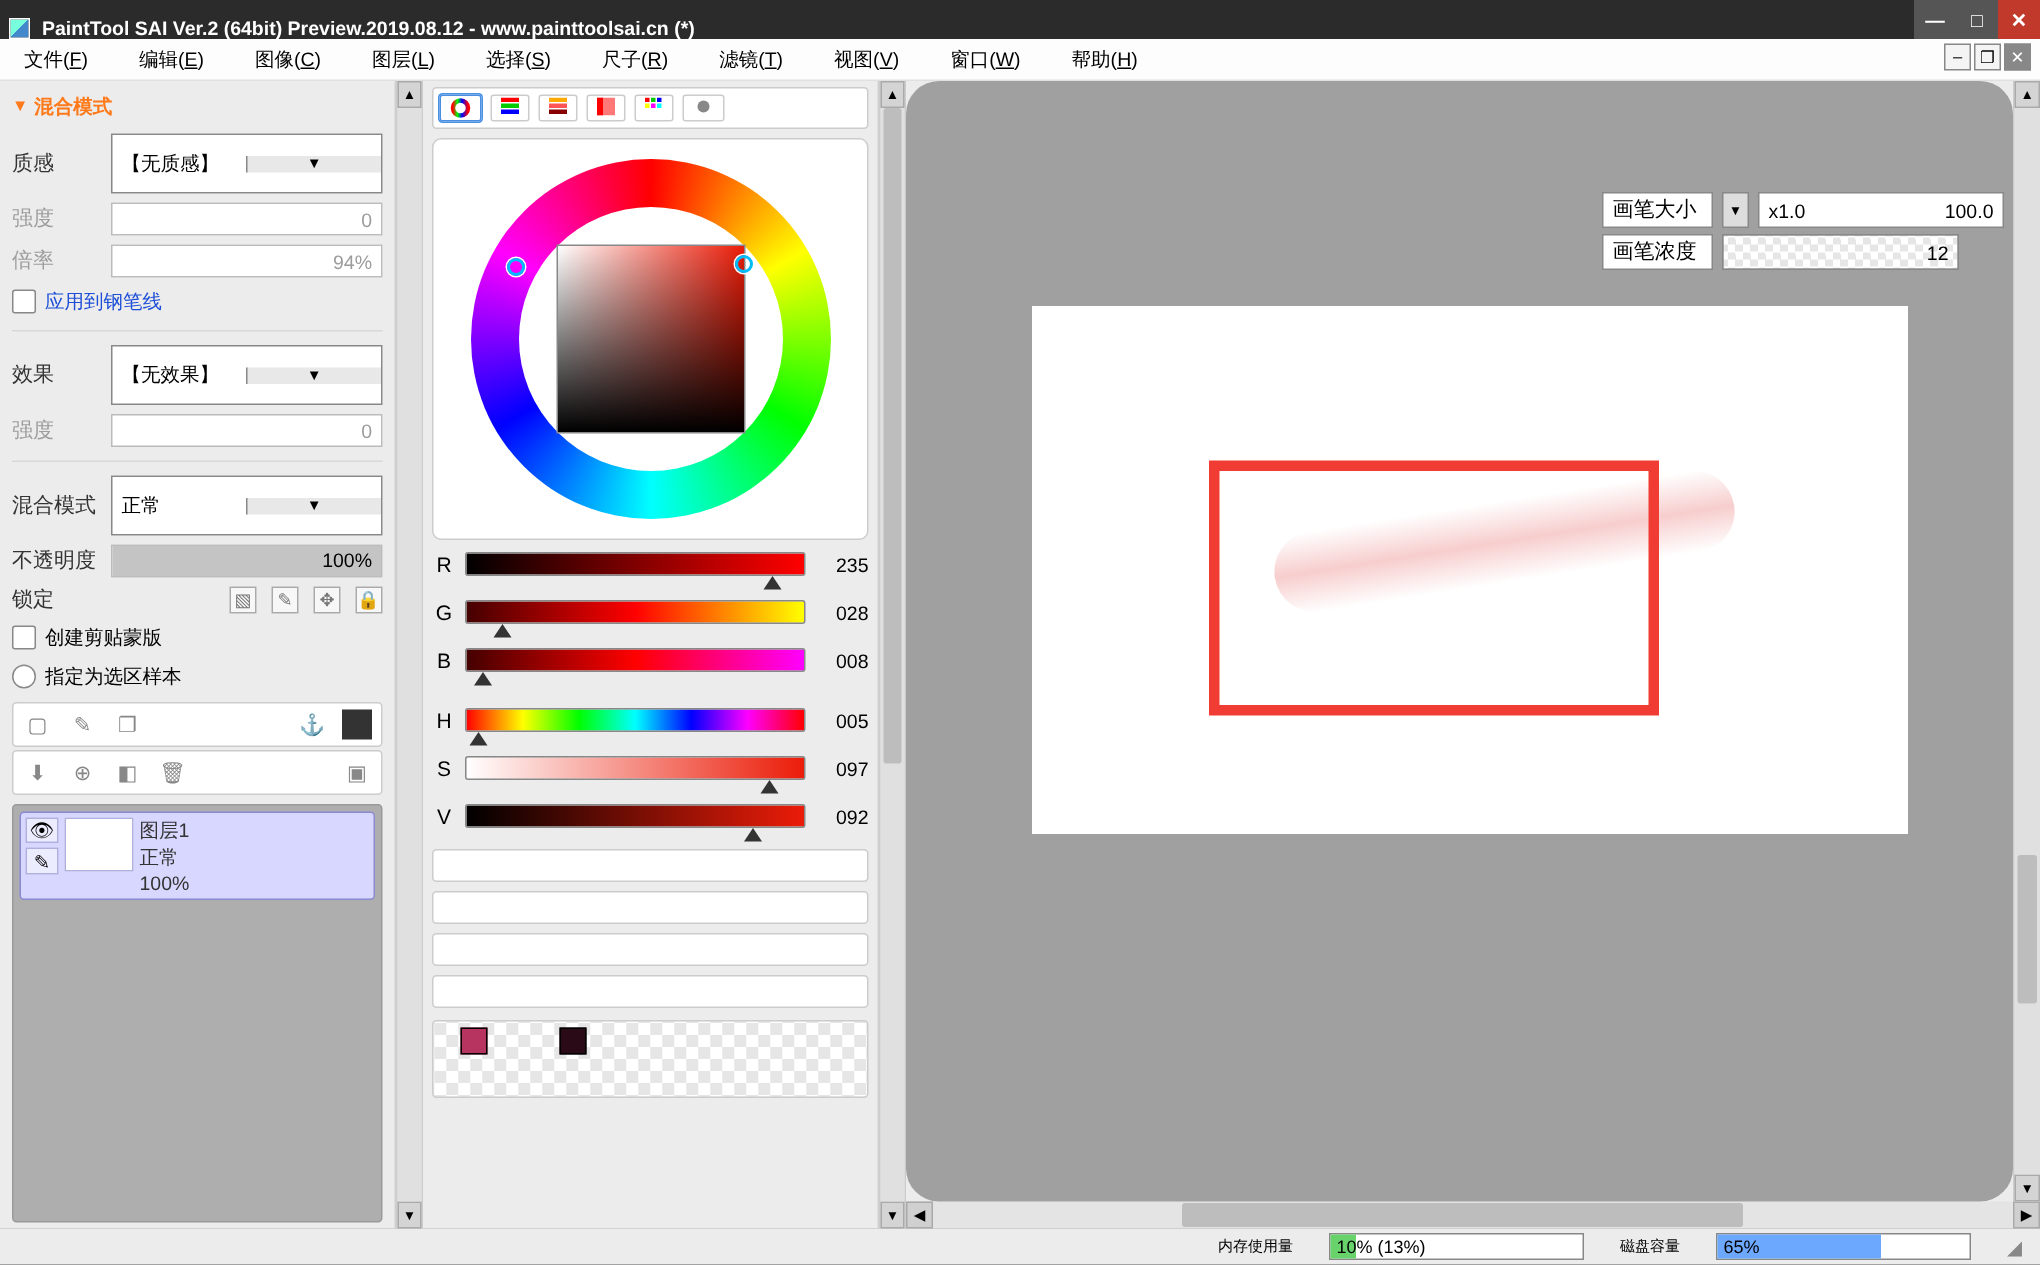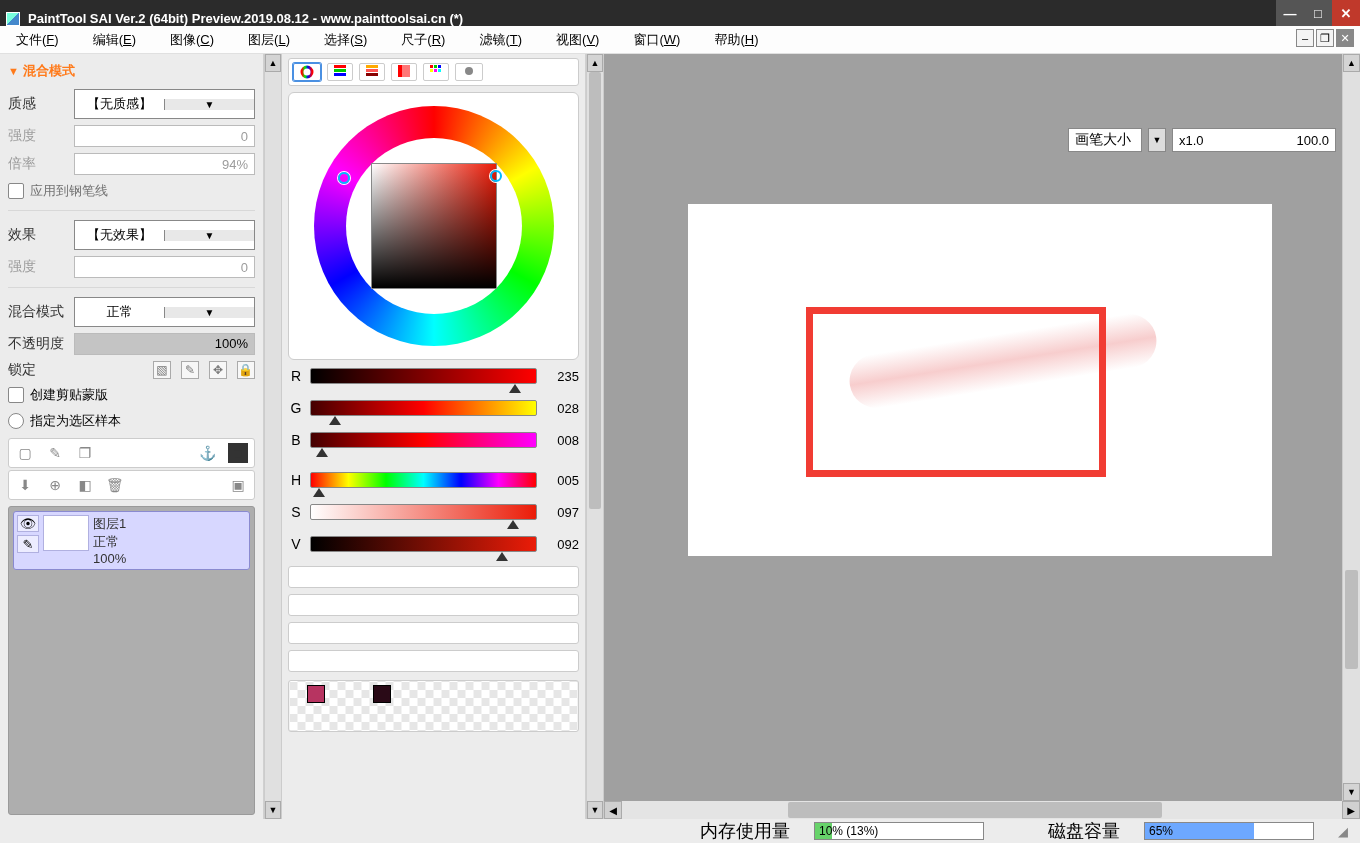--- a/index.html
+++ b/index.html
@@ -17,21 +17,21 @@
 .mini-btn { width:18px; height:18px; border:1px solid #888; background:#f4f4f4; display:inline-flex; align-items:center; justify-content:center; font-size:11px;}
 .mini-btn.close { background:#888; color:#fff;}
 .app { display:flex; height: calc(100% - 26px - 28px - 24px); background:#ececec; }
 .panel-left { width: 264px; background:#ececec; border-right:1px solid #d0d0d0; padding:4px 8px; display:flex; flex-direction:column; }
 .section-title { color:#ff7a1a; font-weight:bold; font-size:14px; display:flex; align-items:center; margin:4px 0 6px; }
 .tri { color:#ff7a1a; margin-right:4px; font-size:11px;}
 .row { display:flex; align-items:center; margin:3px 0; gap:6px;}
 .row label { width:60px; color:#333; font-size:14px;}
 .row.disabled label { color:#9c9c9c; }
 .row.disabled .valbox { color:#9c9c9c;}
-.combo { flex:1; display:flex; border:1px solid #888; background:#fff; height:30px; align-items:center;text-align:center;}
+.combo { flex:1; display:flex; border:1px solid #888; background:#fff; height:40px; align-items:center;}
 .combo span { flex:1; padding:0 6px; font-size:13px;}
 .combo .dd { width:20px; background:#e8e8e8; border-left:1px solid #888; display:flex; align-items:center; justify-content:center; font-size:10px;}
 .valbox { flex:1; border:1px solid #bbb; background:#fff; height:22px; display:flex; align-items:center; justify-content:flex-end; padding:0 6px; font-size:13px;}
 .slidebox { flex:1; border:1px solid #bbb; background:#fff; height:22px; position:relative; padding:0; }
 .slidebox .fill { position:absolute; left:0; top:0; height:100%; background:#d0d0d0; }
 .slidebox .txt { position:absolute; right:6px; top:2px; font-size:13px;}
 hr.sep { border:none; border-top:1px solid #d8d8d8; margin:6px 0;}
 .checkrow { display:flex; align-items:center; gap:6px; margin:4px 0; font-size:14px;}
 .chk { width:16px; height:16px; border:1px solid #888; background:#fff; border-radius:2px;}
 .rad { width:16px; height:16px; border:1px solid #888; border-radius:50%; background:#fff;}
@@ -68,41 +68,41 @@
 .sl.g{ background:linear-gradient(to right,#400,#f00,#ff0);}
 .sl.b{ background:linear-gradient(to right,#400,#f00,#f0f);}
 .sl.h{ background:linear-gradient(to right,red,yellow,lime,cyan,blue,magenta,red);}
 .sl.s{ background:linear-gradient(to right,#fff,#eb1c08);}
 .sl.v{ background:linear-gradient(to right,#000,#eb1c08);}
 .blankrows { margin-top:14px; display:flex; flex-direction:column; gap:6px;}
 .blankrows div { height:22px; background:#fff; border:1px solid #ccc; border-radius:3px;}
 .swatches { margin-top:8px; height:52px; border:1px solid #ccc; background:repeating-conic-gradient(#e6e6e6 0 25%, #fff 0 50%) 50% / 16px 16px; border-radius:3px; position:relative;}
 .sw { position:absolute; width:18px; height:18px; border:1px solid #000;}
 .canvas-col { flex:1; display:flex; flex-direction:column; }
-.canvas-area { flex:1; background:#a0a0a0; position:relative; overflow:hidden;}
+.canvas-area { flex:1; background:#a0a0a0; position:relative; overflow:hidden;border-radius:22px;}
 .doc { position:absolute; left:84px; top:150px; width:584px; height:352px; background:#fff; }
 .red-rect { position:absolute; left:118px; top:103px; width:300px; height:170px; border:7px solid #f13c33; box-sizing:border-box;}
 .pink-stroke { position:absolute; left:160px; top:130px; width:310px; height:54px; background:linear-gradient(to bottom, rgba(244,160,160,0) 0%, rgba(244,184,184,0.7) 50%, rgba(244,160,160,0) 100%); transform:rotate(-9deg); border-radius:28px;}
 .overlay { position:absolute; right:6px; top:74px; width:268px; }
 .ov-row { display:flex; align-items:center; gap:6px; margin-bottom:4px; background:rgba(160,160,160,0.0); }
 .ov-label { background:#fff; border:1px solid #888; height:24px; display:flex; align-items:center; padding:0 6px; font-size:14px; width:74px;}
 .ov-dd { width:18px; height:24px; background:#ddd; border:1px solid #888; display:flex; align-items:center; justify-content:center; font-size:9px;}
 .ov-val { flex:1; background:#fff; border:1px solid #888; height:24px; display:flex; align-items:center; padding:0 6px; font-size:14px;}
 .ov-val .r { margin-left:auto;}
 .ov-check { width:158px; height:24px; border:1px solid #888; background:repeating-conic-gradient(#e6e6e6 0 25%, #fff 0 50%) 50% / 10px 10px; display:flex; align-items:center; justify-content:flex-end; padding:0 6px;}
 .hscroll { height:18px; background:#e4e4e4; display:flex; align-items:center;}
 .hscroll .arrow { width:18px; height:18px; background:#d0d0d0; border:1px solid #aaa; display:flex; align-items:center; justify-content:center; font-size:10px;}
 .hscroll .track { flex:1; height:16px; background:#e4e4e4; position:relative;}
 .hscroll .thumb { position:absolute; left:23%; width:52%; height:100%; background:#bdbdbd; border-radius:2px;}
 .doctabs { height:28px; background:#e8e8e8; border-top:1px solid #ccc; display:flex; align-items:center; padding:0 8px; gap:8px;}
 .doctab { background:#fff; border:1px solid #c4c4c4; border-radius:3px; height:22px; display:flex; align-items:center; gap:8px; padding:0 10px; min-width:250px;}
 .doctab .pct { margin-left:auto; color:#666; font-size:12px;}
 .sb-ico { width:14px; height:14px; background:#4a8; border:1px solid #276;}
 .footer { height:24px; background:#ececec; display:flex; align-items:center; justify-content:flex-end; padding:0 12px; gap:24px;}
-.footer .lbl { font-size:18px;margin-left:40px;}
+.footer .lbl { font-size:10px;}
 .footer .bar { width:170px; height:18px; border:1px solid #888; background:#fff; position:relative;}
 .footer .bar .f { position:absolute; left:0; top:0; height:100%; background:#67d36a;}
 .footer .bar .t { position:absolute; left:4px; top:1px; font-size:12px;}
 .footer .bar.blue .f { background:#6da8ff;}
 .panel-scroll { width:18px; background:#e0e0e0; border-left:1px solid #ccc; border-right:1px solid #ccc; display:flex; flex-direction:column;}
 .sb-btn { height:18px; background:#d4d4d4; border:1px solid #aaa; display:flex; align-items:center; justify-content:center; font-size:9px;}
 .sb-track { flex:1; background:#e0e0e0; position:relative;}
 .sb-thumb { position:absolute; left:2px; right:2px; background:#bdbdbd; border-radius:2px;}
 .rightvscroll { width:18px; background:#e4e4e4; border-left:1px solid #ccc; display:flex; flex-direction:column;}
 .canvas-row { flex:1; display:flex; min-height:0;}
@@ -152,21 +152,21 @@
         </div>
     </div>
     <div class="row disabled">
         <label>强度</label>
         <div class="valbox">0</div>
       </div>
     <div class="row disabled">
         <label>倍率</label>
         <div class="valbox">94%</div>
       </div>
-    <div class="checkrow disabled" style="color:#737373">
+    <div class="checkrow disabled" style="color:#1d4ed8">
         <span class="chk"></span>
         <span>应用到钢笔线</span>
       </div>
     <hr class="sep">
     <div class="row">
         <label>效果</label>
       <div class="combo">
           <span>【无效果】</span>
           <span class="dd">▼</span>
         </div>
@@ -381,20 +381,26 @@
         </div>
         <div class="overlay">
           <div class="ov-row">
             <div class="ov-label">画笔大小</div>
             <div class="ov-dd">▼</div>
             <div class="ov-val">
                 <span>x1.0</span>
                 <span class="r">100.0</span>
               </div>
           </div>
+          <div class="ov-row">
+            <div class="ov-label">画笔浓度</div>
+            <div class="ov-check">
+                <span>12</span>
+              </div>
+          </div>
         </div>
       </div>
       <div class="rightvscroll">
         <div class="sb-btn">▲</div>
           <div class="sb-track">
             <div class="sb-thumb" style="top:70%;height:14%"></div>
           </div>
           <div class="sb-btn">▼</div>
       </div>
     </div>

